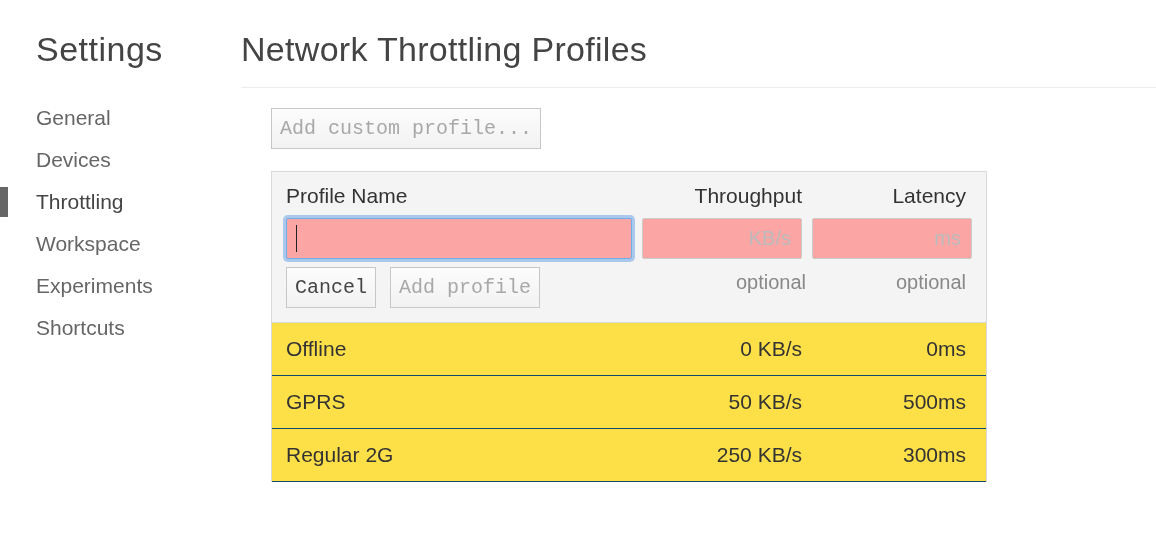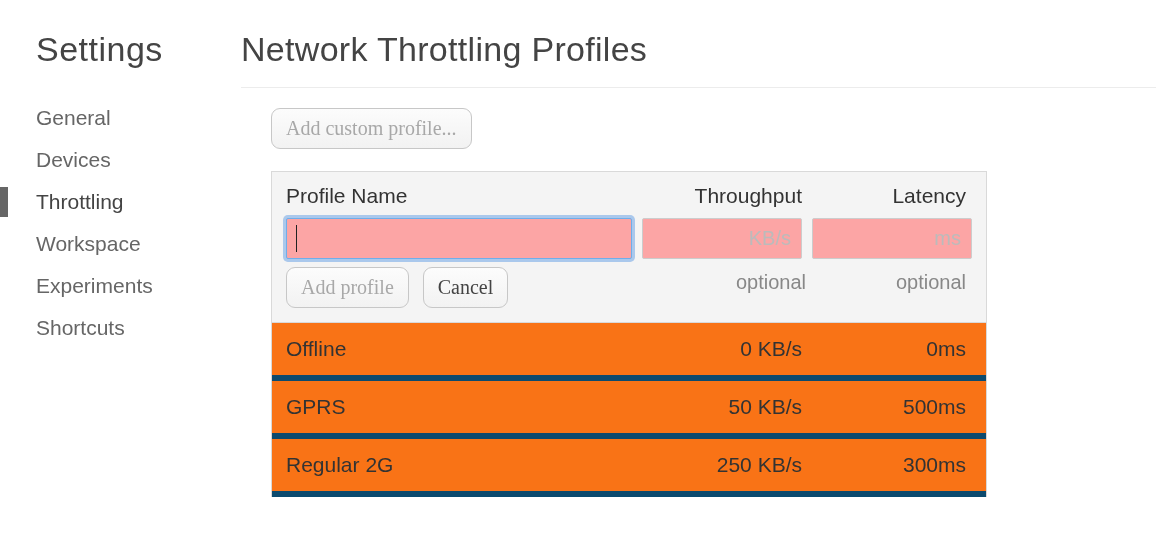--- a/index.html
+++ b/index.html
@@ -67,26 +67,26 @@
     }
     .divider {
       border: none;
       border-top: 1px solid #ececec;
       margin-bottom: 20px;
     }
     .content {
       padding-left: 30px;
     }
     .btn {
-      font-family: Liberation Serif, serif;
+      font-family: Liberation Mono, monospace;
       font-size: 20px;
-      padding: 8px 14px;
+      padding: 8px 8px;
       background: linear-gradient(#fcfcfc, #f2f2f2);
       border: 1px solid #c7c7c7;
-      border-radius: 9px;
+      border-radius: 0;
       cursor: pointer;
       color: #444;
     }
     .btn.disabled {
       color: #a8a8a8;
       cursor: default;
     }
     .table-wrap {
       margin-top: 22px;
       border: 1px solid #d9d9d9;
@@ -163,22 +163,22 @@
       text-align: right;
       padding-right: 6px;
       padding-top: 4px;
     }
     .action-btns {
       display: flex;
       gap: 14px;
     }
     .t-row {
       padding: 14px 14px;
-      border-bottom: 6px solid #0c4a6e;
-      background: #f97316;
+      border-bottom: 1px solid #0c4a6e;
+      background: #fde047;
     }
     .td-name {
       font-size: 21px;
       color: #333;
     }
     .td-thr, .td-lat {
       font-size: 21px;
       color: #333;
       text-align: right;
       padding-right: 6px;
@@ -218,22 +218,22 @@
         <div class="edit-row">
           <div class="caret-line" style="position:relative;">
             <input type="text" class="text-input focused" value="" style="">
           </div>
           <input type="text" class="text-input right" placeholder="KB/s" style="">
           <input type="text" class="text-input right" placeholder="ms" style="">
         </div>
 
         <div class="edit-actions-row">
           <div class="action-btns">
+            <button class="btn">Cancel</button>
             <button class="btn disabled">Add profile</button>
-            <button class="btn">Cancel</button>
           </div>
           <div class="optional-label">optional</div>
           <div class="optional-label">optional</div>
         </div>
 
         <div class="t-row">
           <div class="td-name">Offline</div>
           <div class="td-thr">0 KB/s</div>
           <div class="td-lat">0ms</div>
         </div>

